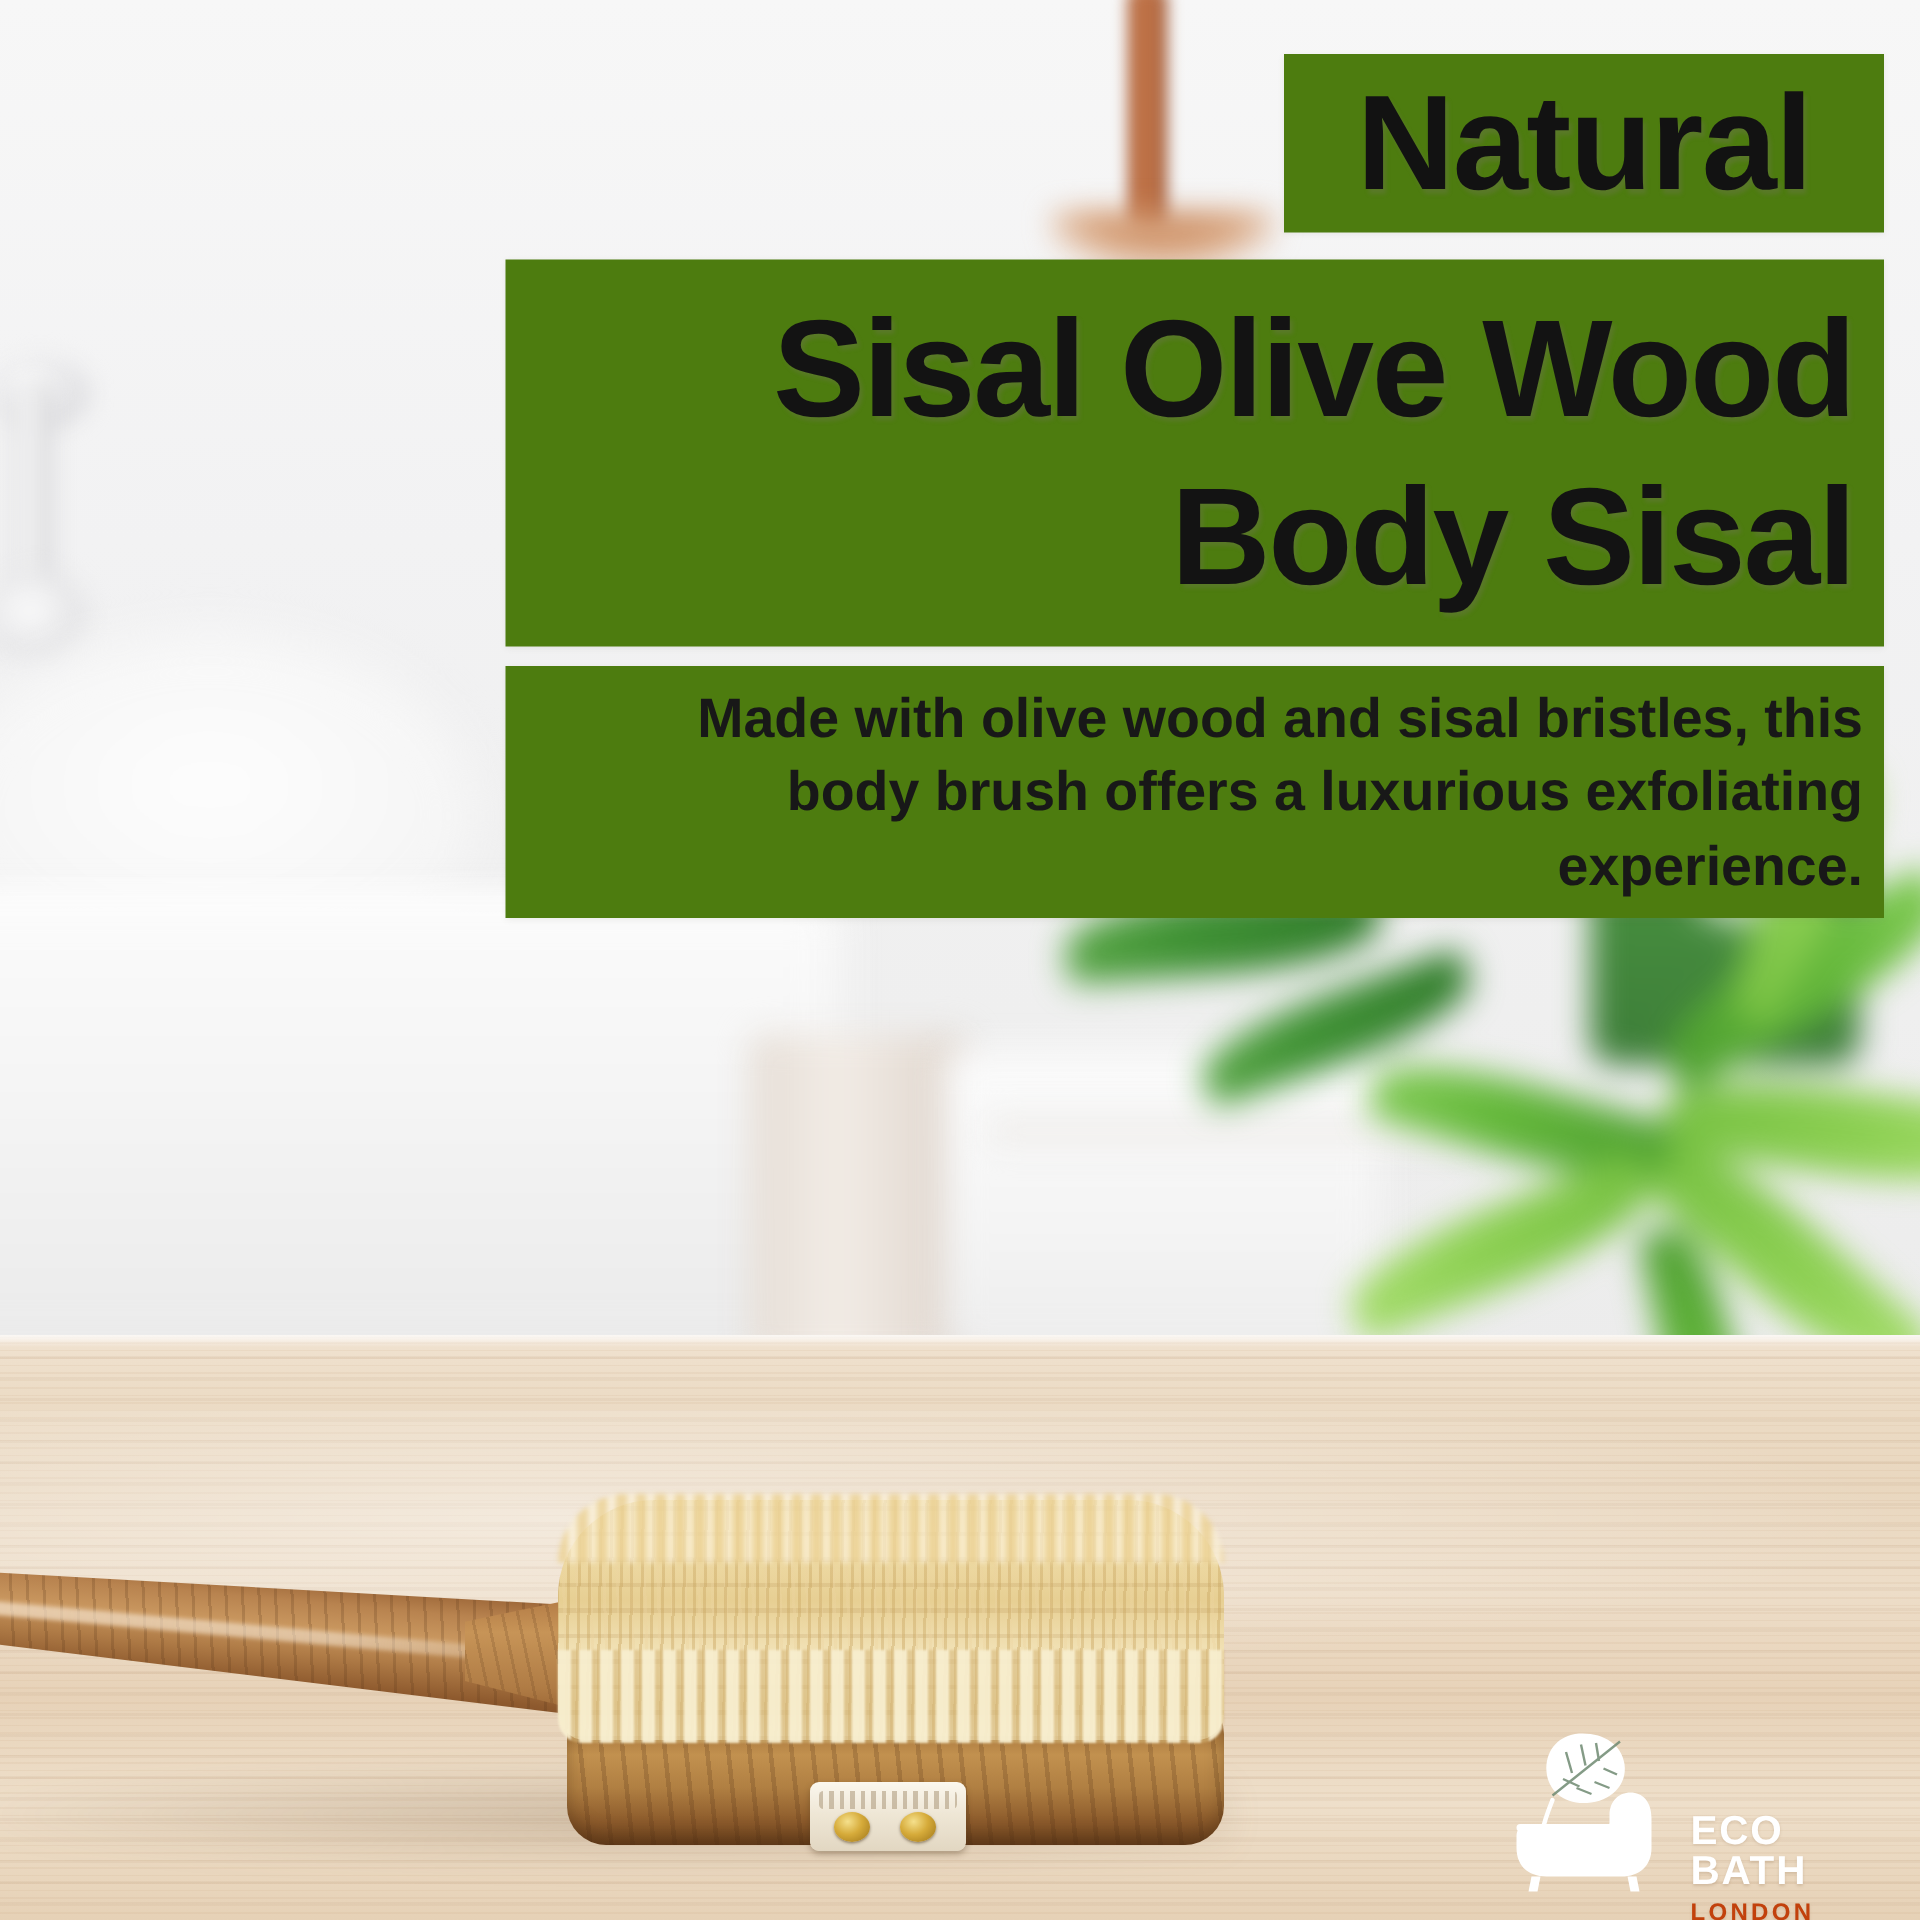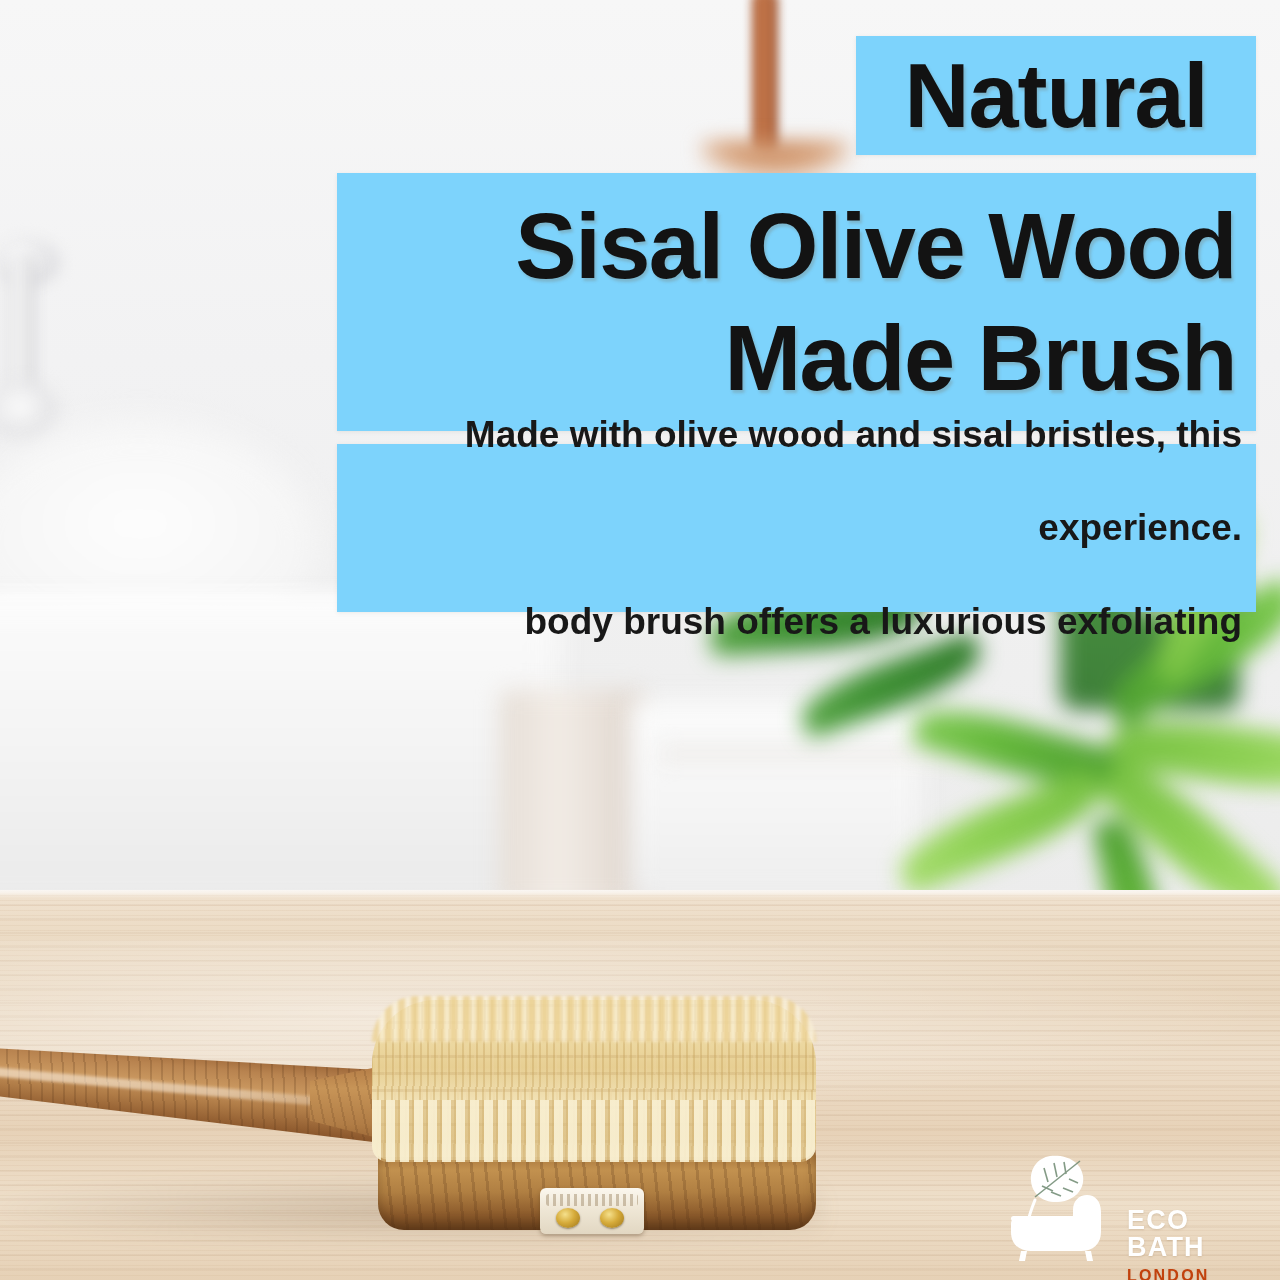--- a/index.html
+++ b/index.html
@@ -325,21 +325,21 @@
     border-radius: 50%;
     background: radial-gradient(ellipse at 38% 32%, #f5e08c 0%, #d6ab3a 45%, #9d7419 100%);
     box-shadow: 0 1px 2px rgba(60,40,10,.5);
   }
   .rivet.left  { left: 576px; }
   .rivet.right { left: 620px; }
 
   
   .band {
     position: absolute;
-    background: #7dd3fc;
+    background: #4d7c0f;
     box-shadow: 0 1px 4px rgba(120,120,110,.12);
   }
   .band-eyebrow {
     left: 856px; top: 36px;
     width: 400px; height: 119px;
     display: flex; align-items: center; justify-content: center;
   }
   .band-title {
     left: 337px; top: 173px;
     width: 919px; height: 258px;
@@ -348,21 +348,20 @@
     padding: 0 20px 0 0;
     box-sizing: border-box;
   }
   .band-desc {
     left: 337px; top: 444px;
     width: 919px; height: 168px;
     display: flex; flex-direction: column;
     align-items: flex-end; justify-content: center;
     padding: 0 14px 0 40px;
     box-sizing: border-box;
-    gap: 44px;
   }
 
   .eyebrow-text {
     font-size: 90px;
     font-weight: 700;
     color: #121212;
     letter-spacing: -1px;
     line-height: 1;
     text-shadow: 2px 3px 3px rgba(120,115,100,.30);
   }
@@ -457,27 +456,27 @@
     <div class="rivet left"></div>
     <div class="rivet right"></div>
   </div>
 
   <div class="band band-eyebrow">
     <div class="eyebrow-text">Natural</div>
   </div>
 
   <div class="band band-title">
     <div class="title-line">Sisal Olive Wood</div>
-    <div class="title-line">Made Brush</div>
+    <div class="title-line">Body Sisal</div>
   </div>
 
   <div class="band band-desc">
     <div class="desc-line">Made with olive wood and sisal bristles, this</div>
+    <div class="desc-line">body brush offers a luxurious exfoliating</div>
     <div class="desc-line">experience.</div>
-    <div class="desc-line">body brush offers a luxurious exfoliating</div>
   </div>
 
   <div class="logo">
     <div class="logo-mark">
       <svg width="125" height="110" viewBox="0 0 125 110" xmlns="http://www.w3.org/2000/svg">
 
         <g fill="#ffffff">
           <path d="M55 4 C72 2 86 10 88 24 C90 38 79 49 63 50 C48 51 37 42 36 29 C35 16 43 6 55 4 Z"></path>
         </g>
 

